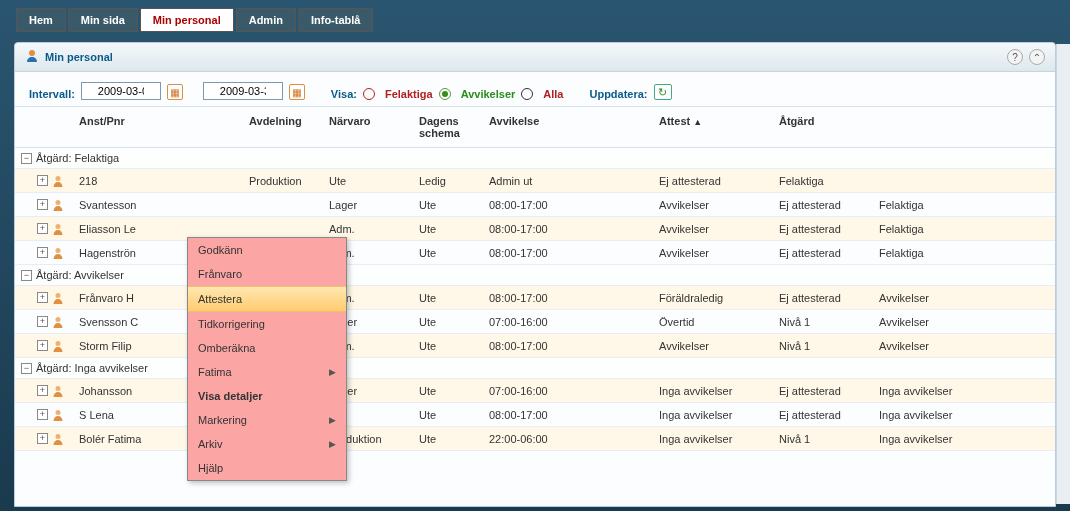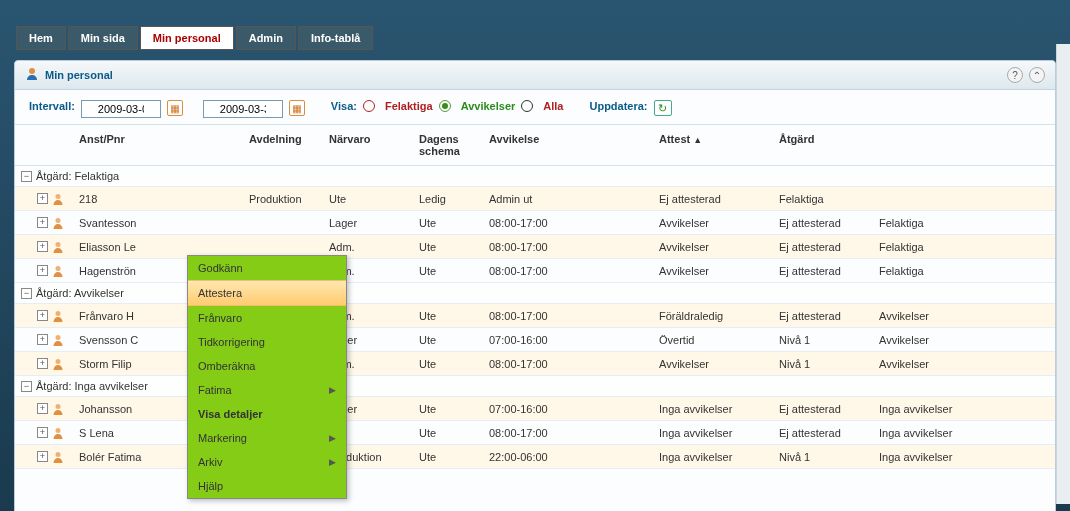--- a/index.html
+++ b/index.html
@@ -10,21 +10,20 @@
     color: #333;
     width: 1070px;
     height: 511px;
     overflow: hidden;
     position: relative;
   }
   .tabbar {
     display: flex;
     padding: 8px 0 0 16px;
     gap: 2px;
-    margin-top: 18px;
   }
   .tab {
     padding: 5px 12px;
     background: #3a5a6a;
     color: #fff;
     font-weight: bold;
     cursor: pointer;
     border: 1px solid #555;
   }
   .tab.active {
@@ -61,21 +60,21 @@
     display: inline-flex;
     align-items: center;
     justify-content: center;
     font-size: 10px;
     color: #555;
     cursor: pointer;
   }
   .toolbar {
     padding: 10px 14px 6px 14px;
     display: flex;
-    align-items: flex-start;
+    align-items: flex-end;
     gap: 6px;
     border-bottom: 1px solid #d4e2ea;
   }
   .label-blue { color: #0a5a8a; font-weight: bold; }
   .date-input {
     width: 80px;
     border: 1px solid #7a9ab4;
     padding: 2px 16px;
     font-size: 11px;
   }
@@ -153,21 +152,21 @@
     width: 12px; height: 12px;
     display:inline-block;
   }
   .person-icon svg { width:12px; height:12px; }
   .name-cell { color:#333; padding-left:4px !important;}
   .context-menu {
     position: absolute;
     left: 172px;
     top: 194px;
     width: 160px;
-    background: #84cc16;
+    background: #fca5a5;
     border: 1px solid #888;
     box-shadow: 2px 2px 5px rgba(0,0,0,0.25);
     z-index: 50;
   }
   .context-menu .item {
     padding: 6px 10px;
     cursor: pointer;
     color: #333;
     display: flex;
     align-items: center;
@@ -430,22 +429,22 @@
       <div>22:00-06:00</div>
       <div>Inga avvikelser</div>
       <div>Nivå 1</div>
       <div>Inga avvikelser</div>
     </div>
 
   </div>
 
   <div class="context-menu">
     <div class="item">Godkänn</div>
+    <div class="item">Frånvaro</div>
     <div class="item highlight">Attestera</div>
-    <div class="item">Frånvaro</div>
     <div class="item">Tidkorrigering</div>
     <div class="item">Omberäkna</div>
     <div class="item">
         <span>Fatima</span>
         <span class="arrow">▶</span>
       </div>
     <div class="item bold">Visa detaljer</div>
     <div class="item">
         <span>Markering</span>
         <span class="arrow">▶</span>

